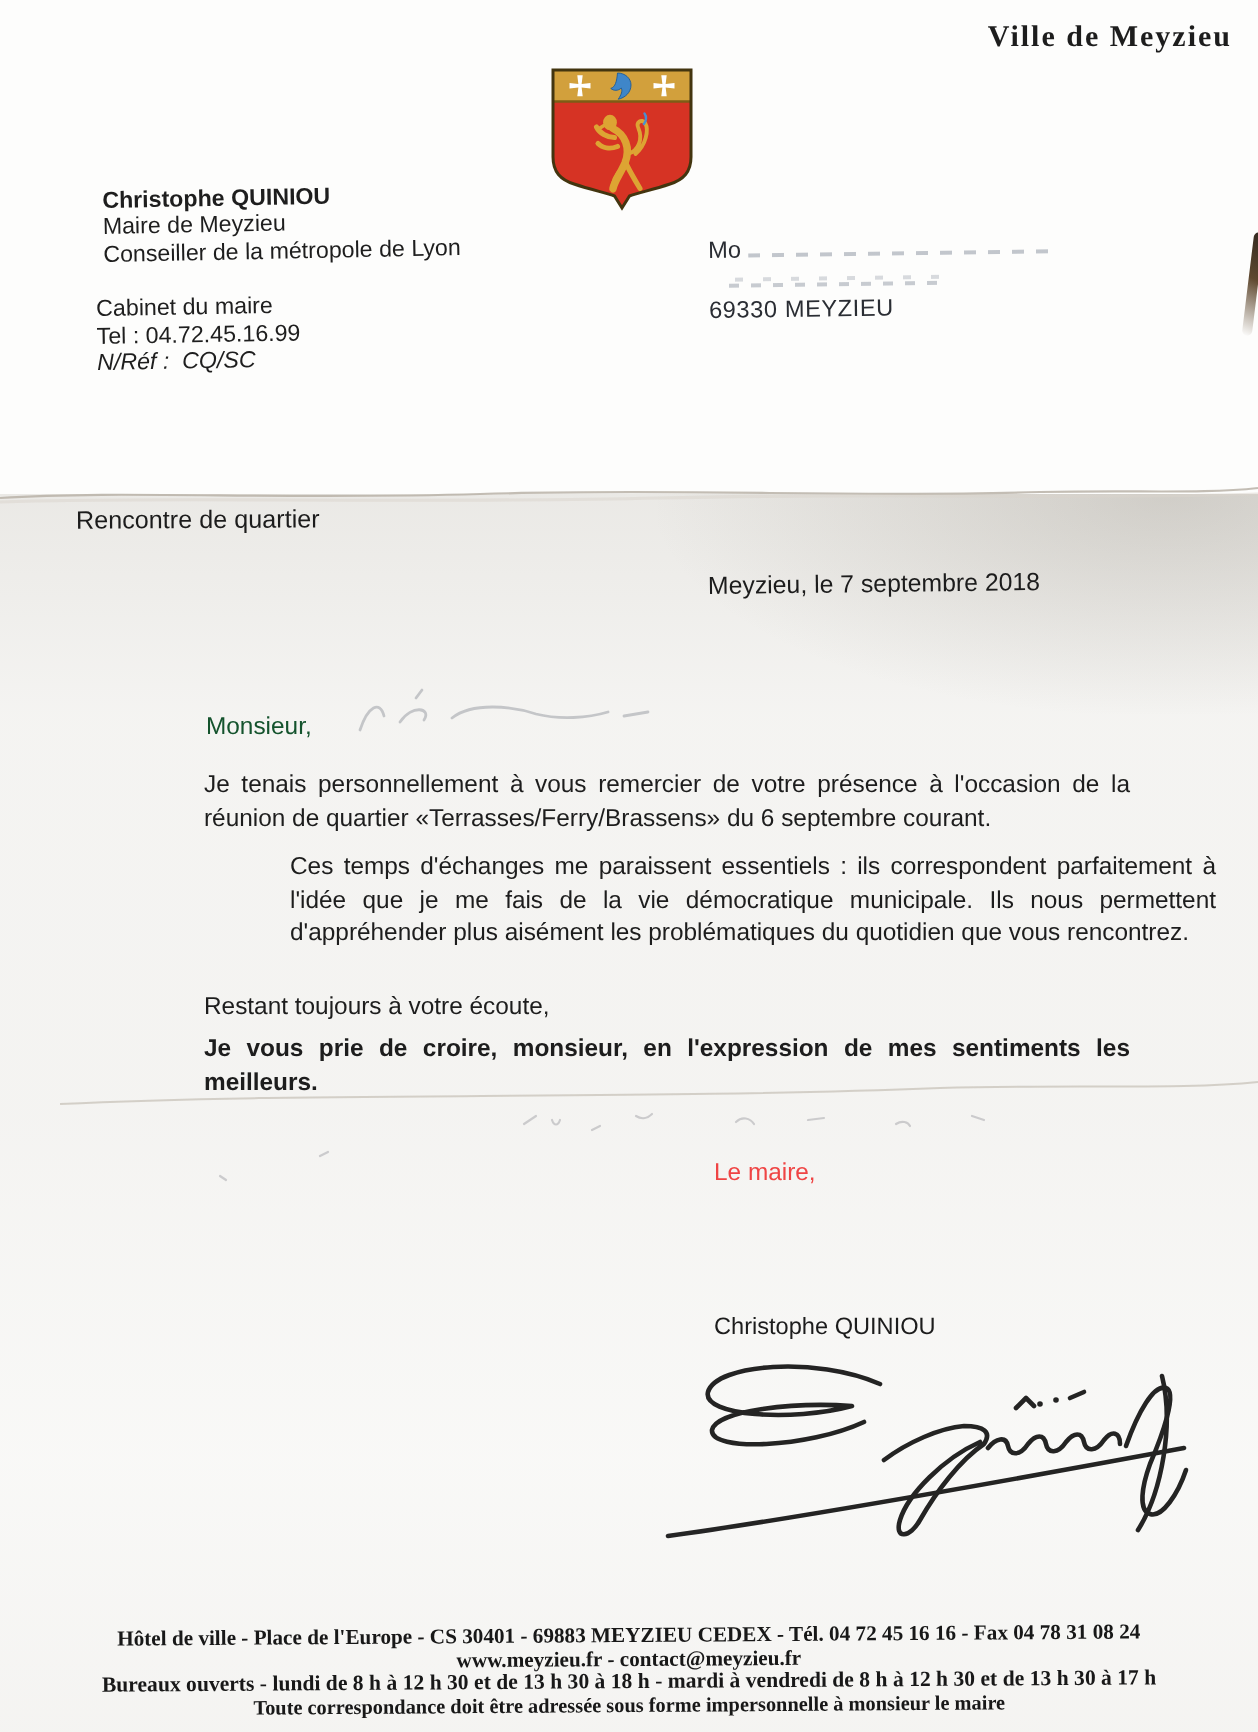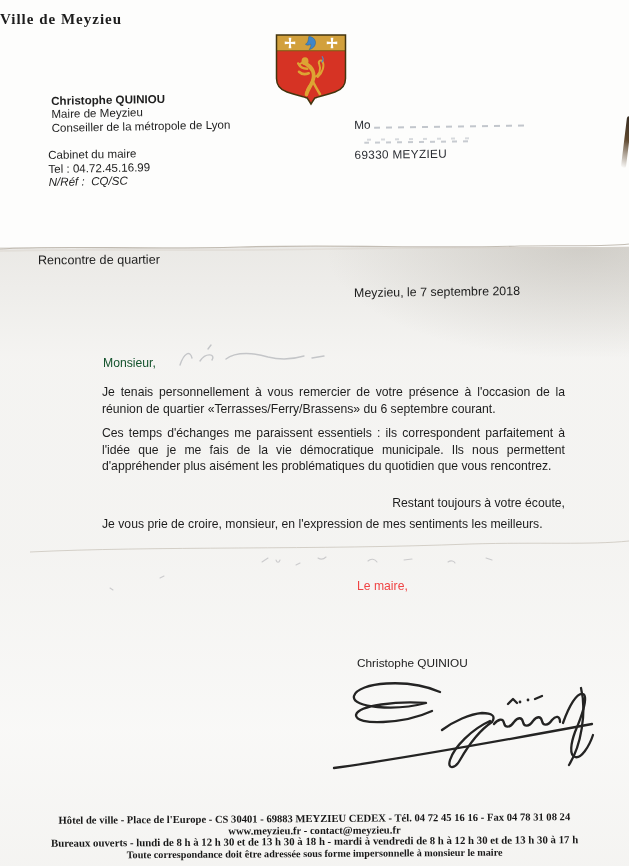--- a/index.html
+++ b/index.html
@@ -22,21 +22,21 @@
     background: radial-gradient(ellipse at 85% 0%, rgba(140,134,122,.28), rgba(140,134,122,0) 72%);
   }
   .edge-streak {
     top:116px; left:624px; width:5px; height:52px; border-radius:3px;
     transform:rotate(7deg); opacity:.9;
     background: linear-gradient(195deg, #1c1207 0%, #4d3418 45%, rgba(90,61,31,0) 100%);
   }
 
   
   .letterhead-title {
-    top:11px; left:0; width:616px; text-align:left;
+    top:11px; left:0; width:616px; text-align:right;
     font-family:"Liberation Serif", serif; font-size:15px; font-weight:600;
     letter-spacing:1px; color:#1d1d1d;
   }
   .crest { top:32px; left:272px; width:78px; height:75px; }
 
   .sender-block { top:94px; left:51px; transform:rotate(-1.1deg); transform-origin:left top;
     font-size:11.6px; line-height:13.4px; color:#1e1e1e; }
   .sender-name { font-weight:700; }
   .sender-contact { top:148px; left:48px; transform:rotate(-1deg); transform-origin:left top;
     font-size:11.6px; line-height:13.6px; color:#1e1e1e; }
@@ -65,23 +65,23 @@
 
   
   .subject { top:253px; left:38px; font-size:12.6px; color:#1c1c1c; transform:rotate(-0.3deg);text-align:right; }
   .date-line { top:285px; left:354px; font-size:12.4px; color:#1c1c1c; transform:rotate(-0.7deg); }
   .salutation { top:356px; left:103px; font-size:12.2px; color:#14532d; }
   .hand-note { top:343px; left:172px; width:165px; height:30px; opacity:.4; }
 
   .para { left:102px; width:463px; font-size:12.2px; line-height:16.6px; color:#1d1d1d;
     text-align:justify; }
   .p1 { top:384px; }
-  .p2 { top:425px; }
-  .p3 { top:495px; text-align:right; }
-  .p4 { top:516px; }
+  .p2 { top:425px;margin-left:43px; }
+  .p3 { top:495px; text-align:left; }
+  .p4 { top:516px;font-weight:bold; }
 
   .closing-role { top:579px; left:357px; font-size:12.2px; color:#ef4444; }
   .closing-name { top:656px; left:357px; font-size:11.8px; color:#1c1c1c; }
   .signature { top:668px; left:330px; width:275px; height:105px; }
 
   
   .footer { top:813px; left:0; width:629px; text-align:center;
     font-family:"Liberation Serif", serif; color:#181818;
     transform:rotate(-0.4deg); transform-origin:center; }
   .footer .f1 { font-size:10.6px; font-weight:700; line-height:11.6px; }

